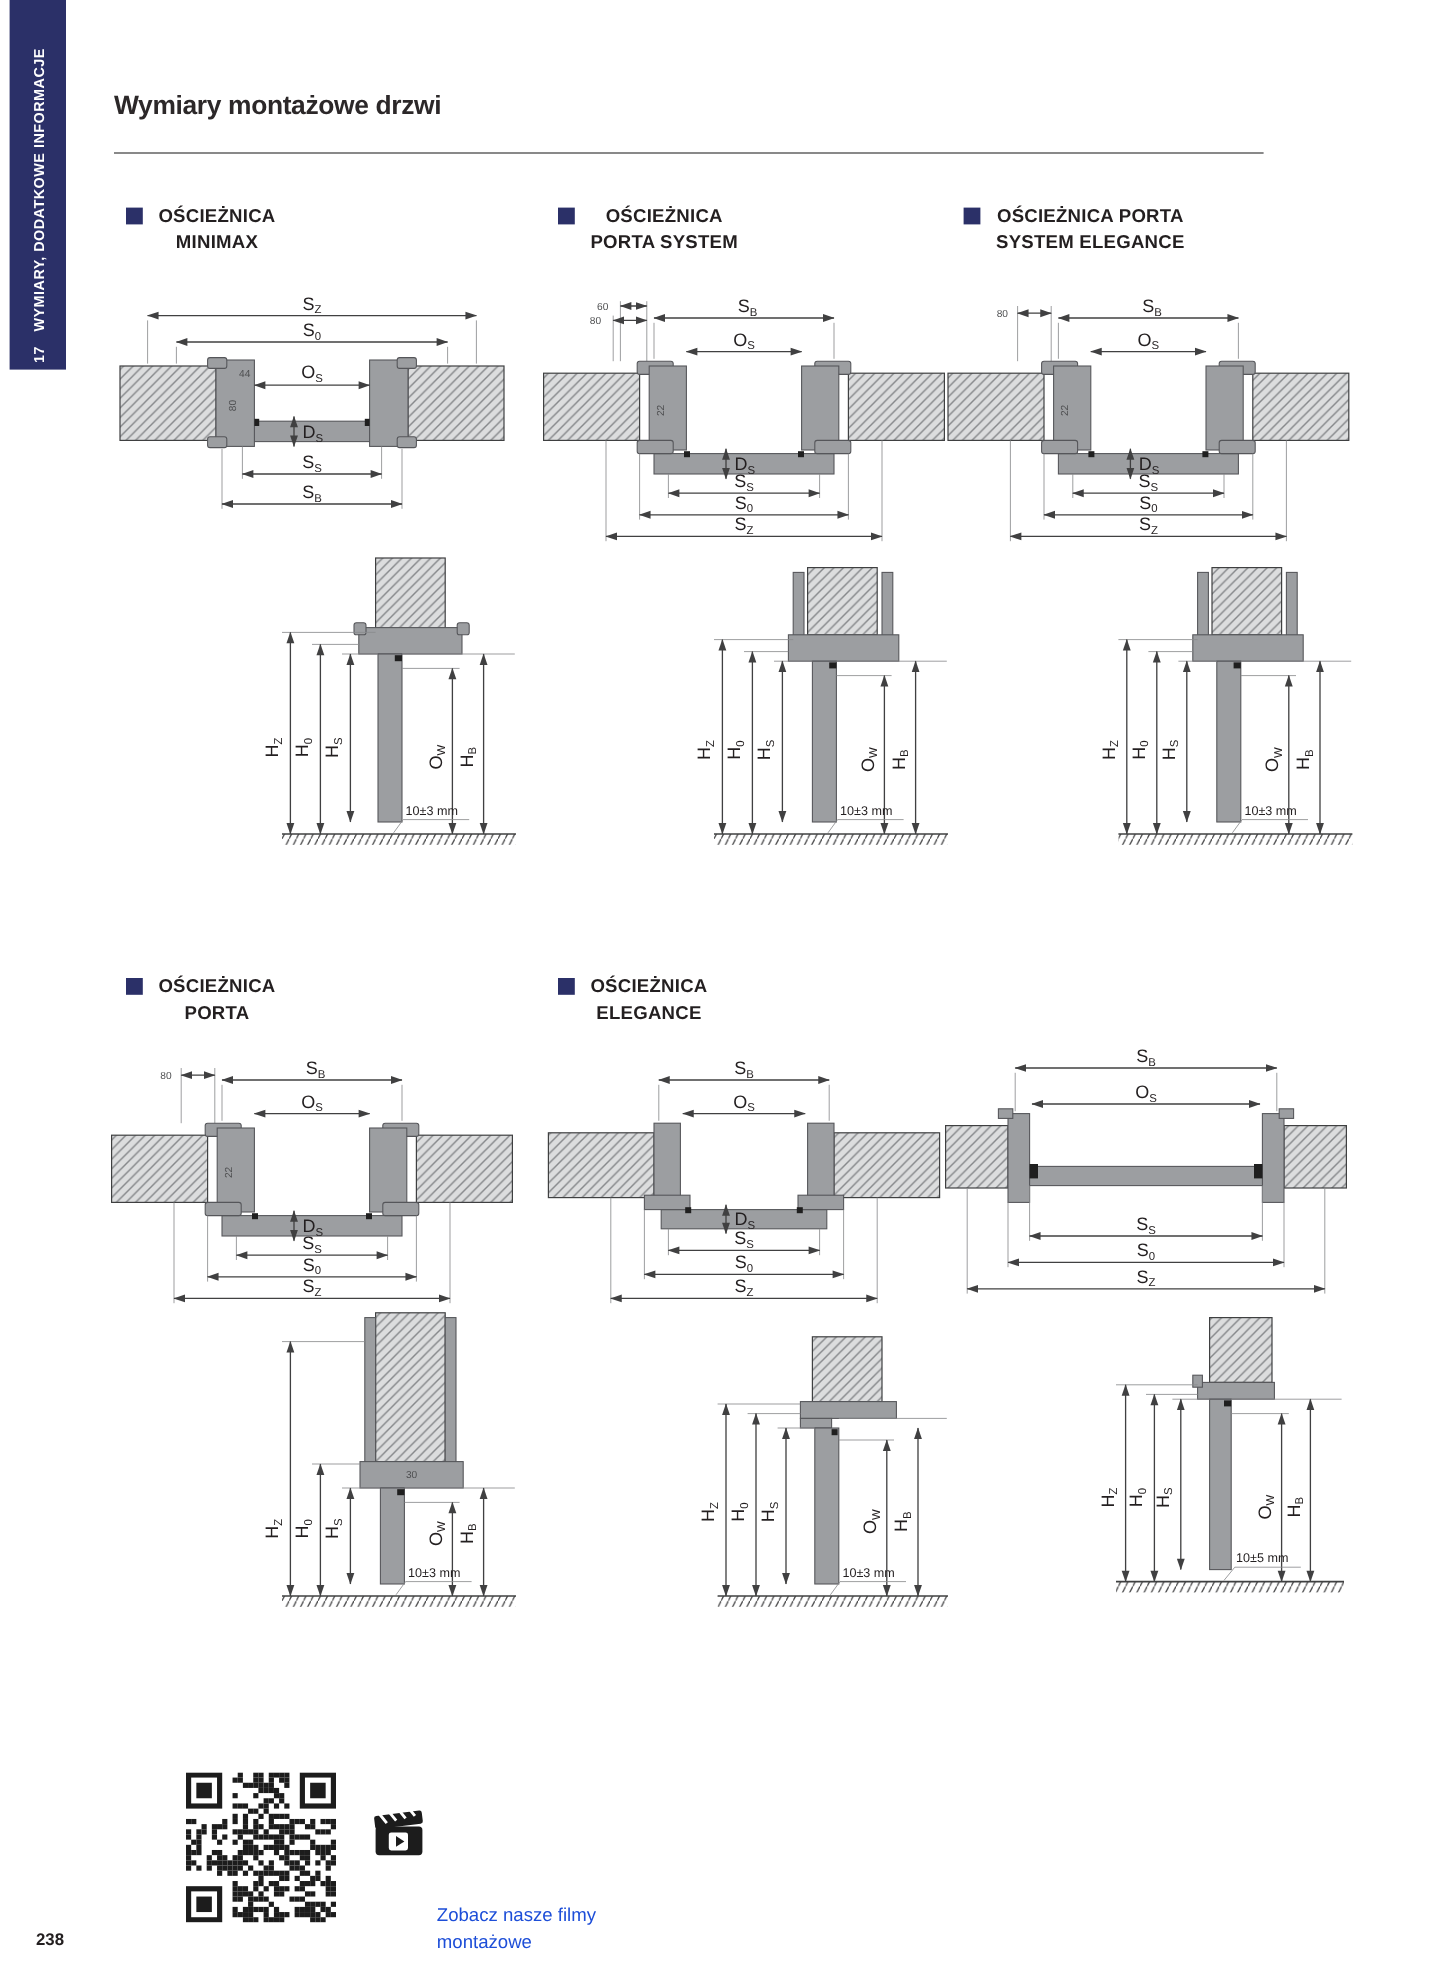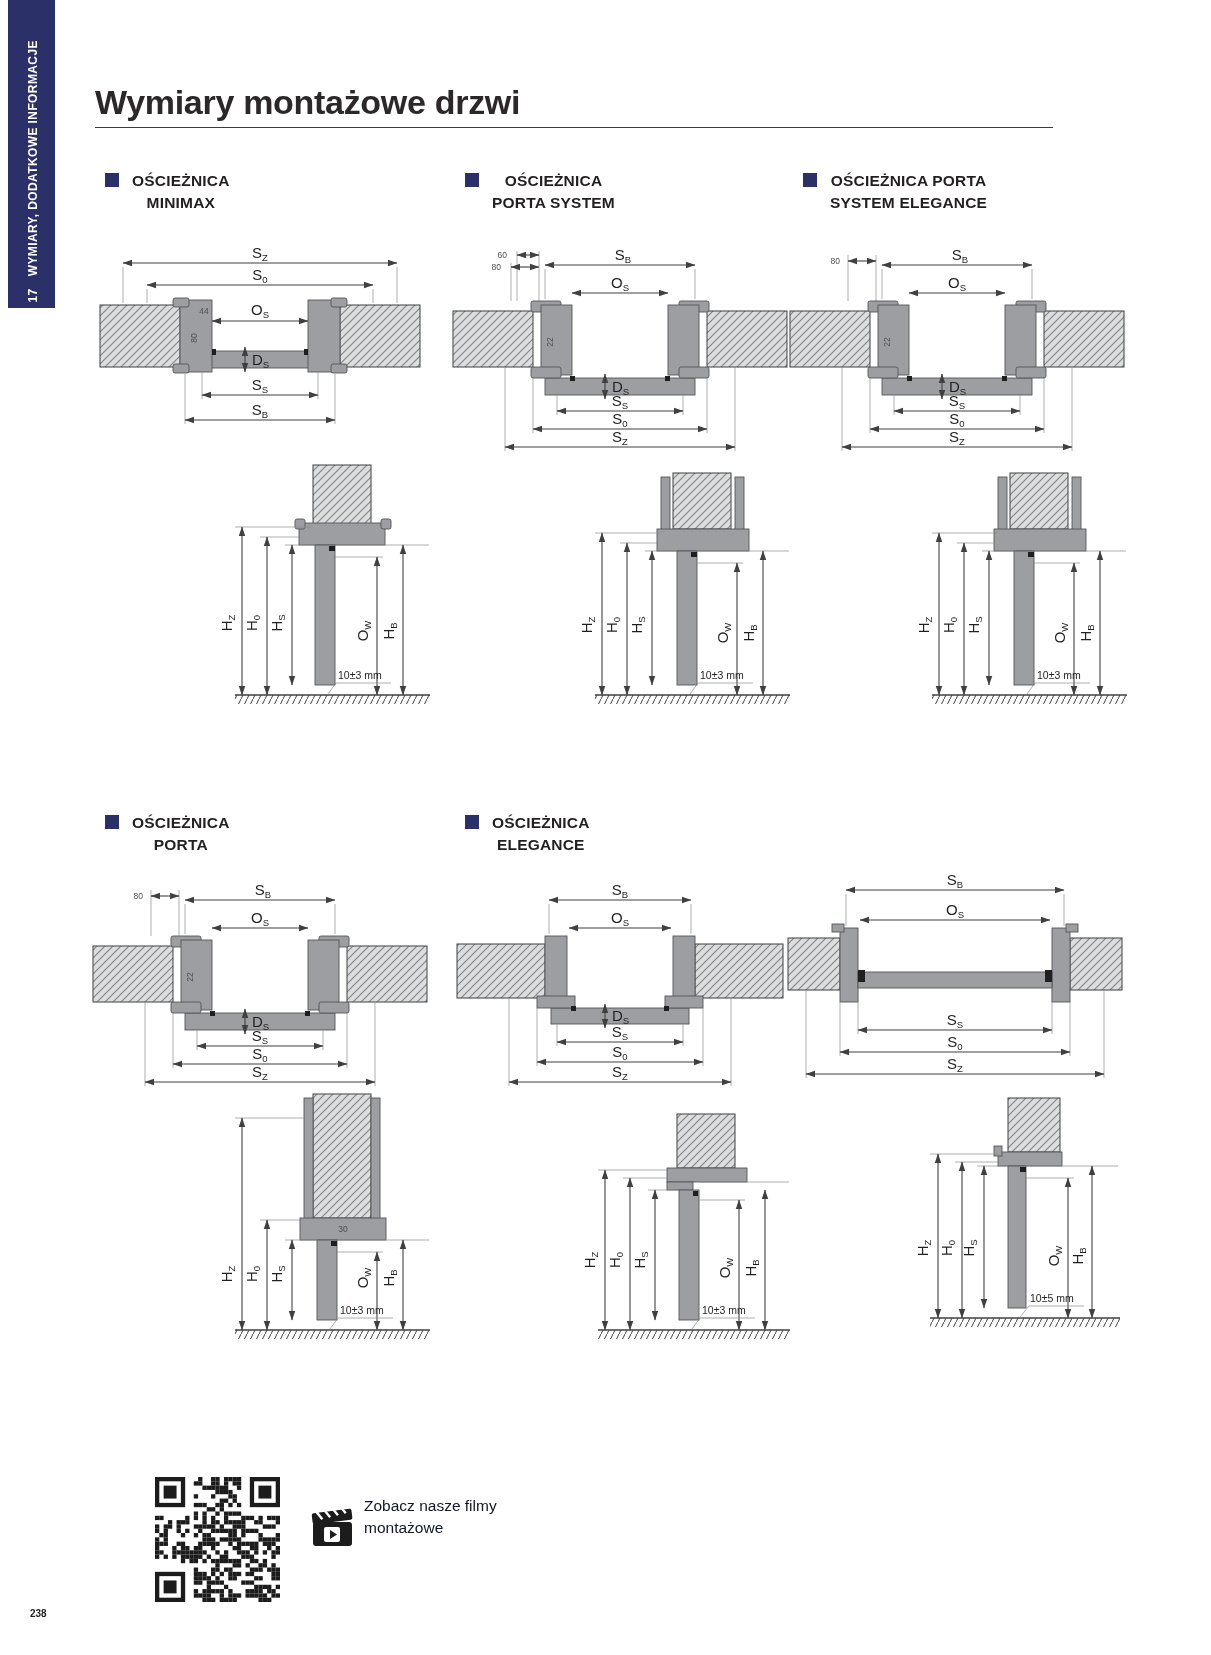--- a/index.html
+++ b/index.html
@@ -5,21 +5,21 @@
   html,body{margin:0;padding:0;background:#e8e8e8;}
   .page{position:relative;width:1211px;height:1655px;background:#ffffff;overflow:hidden;
         font-family:"Liberation Sans",sans-serif;color:#231f20;}
   
   .sidebar-bar{position:absolute;left:8px;top:0;width:47px;height:308px;background:#2b3068;}
   .sidebar-text{position:absolute;left:-118px;top:139px;width:300px;height:47px;
         transform:rotate(-90deg);display:flex;align-items:center;
         color:#ffffff;font-weight:bold;font-size:12px;letter-spacing:.4px;white-space:nowrap;}
   .sidebar-text .chap{margin:0 12px 0 10px;}
   
-  .page-title{position:absolute;left:95px;top:60px;font-size:34px;font-weight:bold;
+  .page-title{position:absolute;left:95px;top:60px;font-size:22px;font-weight:bold;
         letter-spacing:-.3px;color:#2c2829;}
   .title-rule{position:absolute;left:95px;top:127px;width:958px;border-top:1.6px solid #3c3c3d;}
   
   .sechead{position:absolute;display:flex;gap:13px;}
   .sq{width:14px;height:14px;background:#2b3068;margin-top:3px;flex:0 0 auto;}
   .sechead .t{font-weight:bold;font-size:15.5px;line-height:22px;letter-spacing:.2px;color:#231f20;text-align:center;}
   
   svg.diag{position:absolute;}
   .wall{fill:url(#hatch);stroke:#3f4041;stroke-width:1;}
   .frm{fill:#9c9ea1;stroke:#55565a;stroke-width:.9;}
@@ -29,22 +29,22 @@
   .ext{stroke:#8a8c8e;stroke-width:.7;fill:none;}
   .floor{stroke:#3f4041;stroke-width:1.4;}
   .ground{fill:url(#ghatch);}
   .dimt{font:400 15px "Liberation Sans",sans-serif;fill:#231f20;}
   .sub{font-size:9.5px;}
   .smt{font:400 8.5px "Liberation Sans",sans-serif;fill:#4f5052;}
   .note{font:400 10.5px "Liberation Sans",sans-serif;fill:#231f20;}
   
   .qr{position:absolute;left:155px;top:1477px;width:125px;height:125px;}
   .clap{position:absolute;left:310px;top:1508px;width:46px;height:42px;}
-  .video-text{position:absolute;left:364px;top:1495px;font-size:15.5px;line-height:22px;color:#0f172a;}
-  .page-num{position:absolute;left:30px;top:1608px;font-size:10px;font-weight:bold;color:#231f20;}
+  .video-text{position:absolute;left:364px;top:1586px;font-size:15.5px;line-height:22px;color:#1d4ed8;}
+  .page-num{position:absolute;left:30px;top:1608px;font-size:14px;font-weight:bold;color:#231f20;}
 </style>
 </head>
 <body>
 
 <div class="page">
 
   <svg width="0" height="0" style="position:absolute" aria-hidden="true">
     <defs>
       <marker id="ah" viewBox="0 0 10 8" markerWidth="9" markerHeight="7" refX="9.5" refY="4" orient="auto-start-reverse">
         <path d="M0,0.6 L10,4 L0,7.4 Z" fill="#404041"></path>

